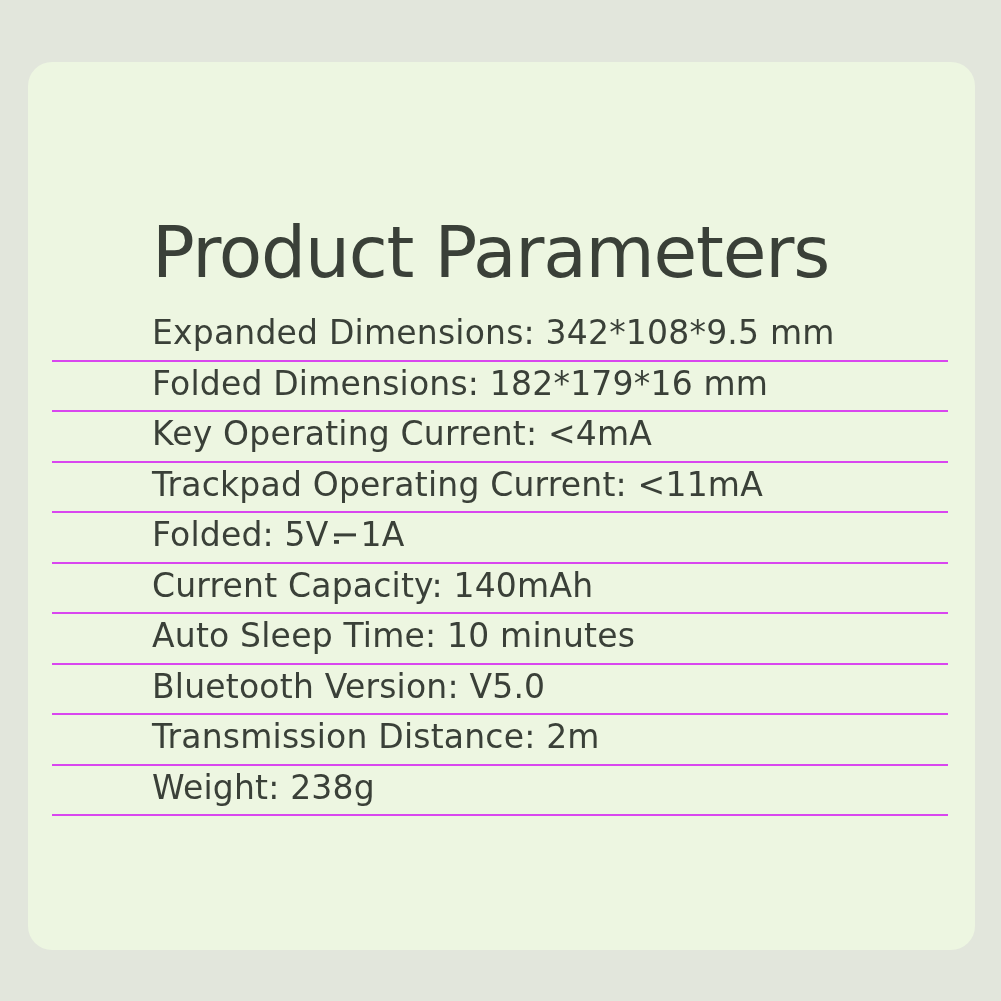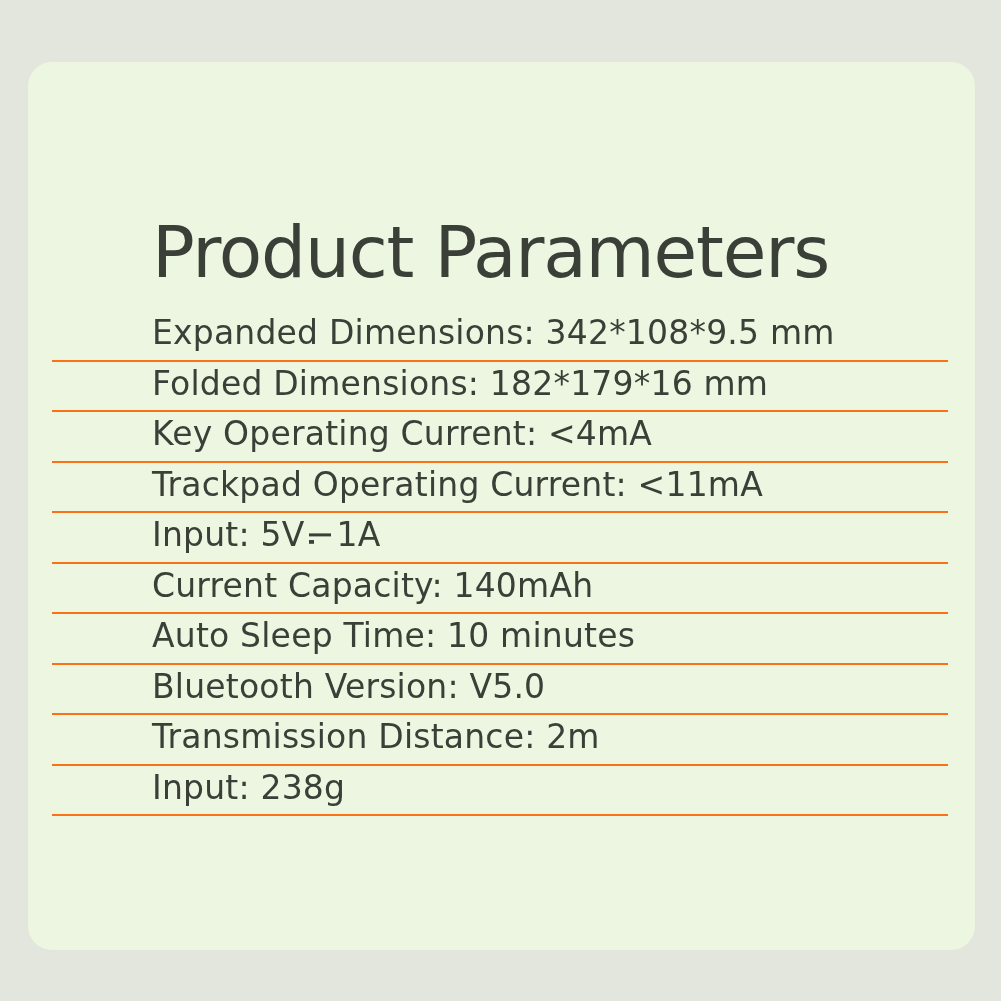--- a/index.html
+++ b/index.html
@@ -43,21 +43,21 @@
   }
   .spec-list {
     position: absolute;
     left: 24px;
     top: 249px;
     width: 896px;
   }
   .spec-row {
     position: relative;
     height: 50.5px;
-    border-bottom: 2px solid #f97316;
+    border-bottom: 2px solid #d946ef;
     box-sizing: border-box;
   }
   .spec-row-text {
     position: absolute;
     left: 100px;
     top: 50%;
     transform: translateY(-54%);
     font-size: 33px;
     line-height: 40px;
     letter-spacing: 0.2px;
@@ -110,39 +110,39 @@
 
       <div class="spec-row">
         <span class="spec-row-text">Key Operating Current: &lt;4mA</span>
       </div>
 
       <div class="spec-row">
         <span class="spec-row-text">Trackpad Operating Current: &lt;11mA</span>
       </div>
 
       <div class="spec-row">
-        <span class="spec-row-text"><span>Input: 5V</span><span class="dc-symbol"><i class="dc-solid"></i><i class="dc-dash-a"></i><i class="dc-dash-b"></i><i class="dc-dash-c"></i></span><span>1A</span></span>
+        <span class="spec-row-text"><span>Folded: 5V</span><span class="dc-symbol"><i class="dc-solid"></i><i class="dc-dash-a"></i><i class="dc-dash-b"></i><i class="dc-dash-c"></i></span><span>1A</span></span>
       </div>
 
       <div class="spec-row">
         <span class="spec-row-text">Current Capacity: 140mAh</span>
       </div>
 
       <div class="spec-row">
         <span class="spec-row-text">Auto Sleep Time: 10 minutes</span>
       </div>
 
 
       <div class="spec-row">
         <span class="spec-row-text">Bluetooth Version: V5.0</span>
       </div>
 
       <div class="spec-row">
         <span class="spec-row-text">Transmission Distance: 2m</span>
       </div>
 
       <div class="spec-row">
-        <span class="spec-row-text">Input: 238g</span>
+        <span class="spec-row-text">Weight: 238g</span>
       </div>
 
     </div>
   </div>
 </div>
 
 </body></html>

